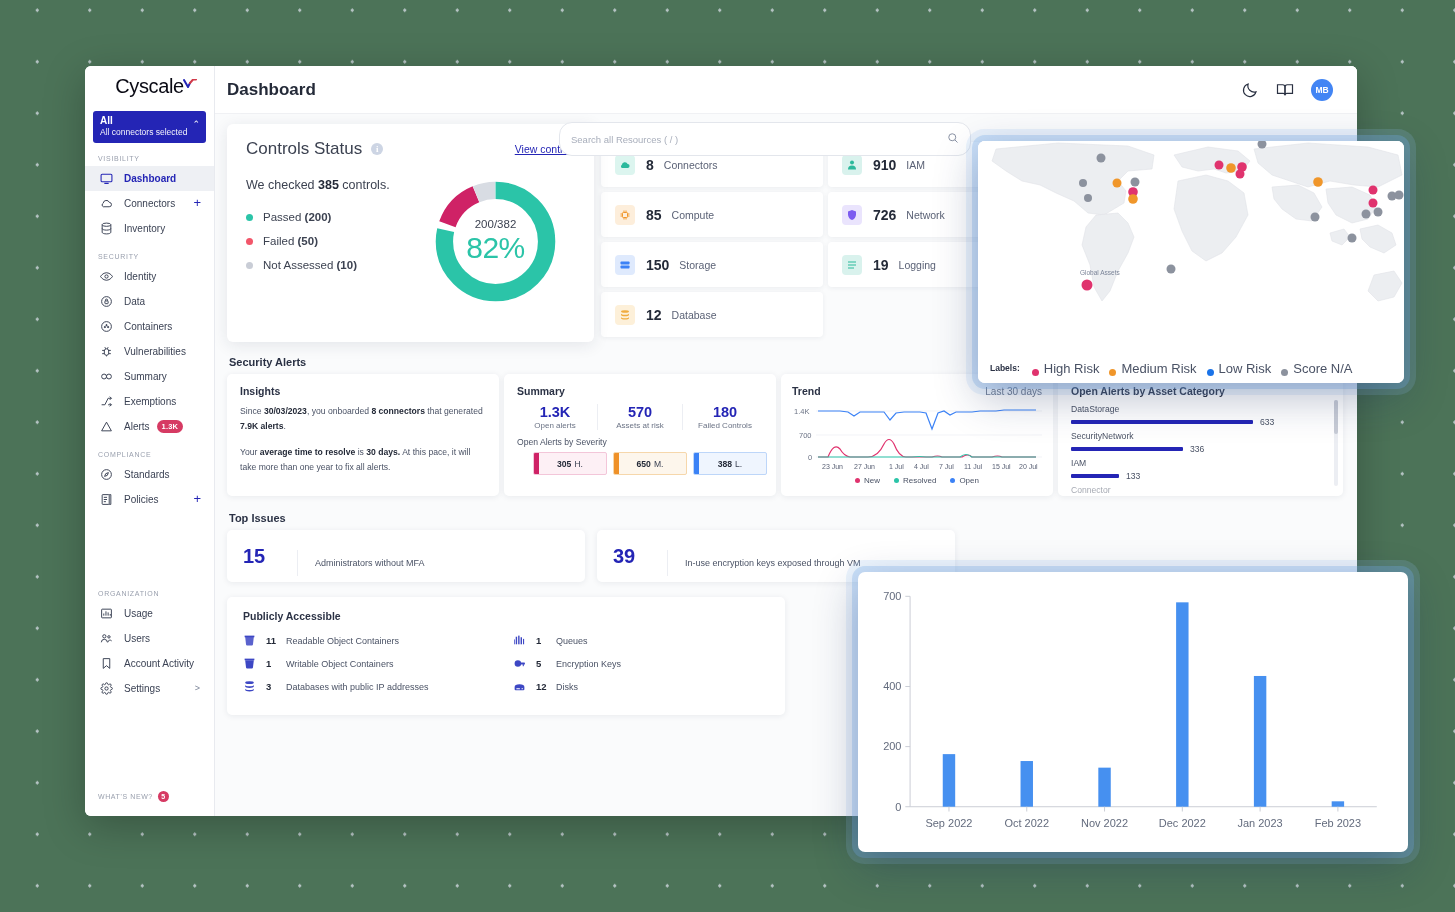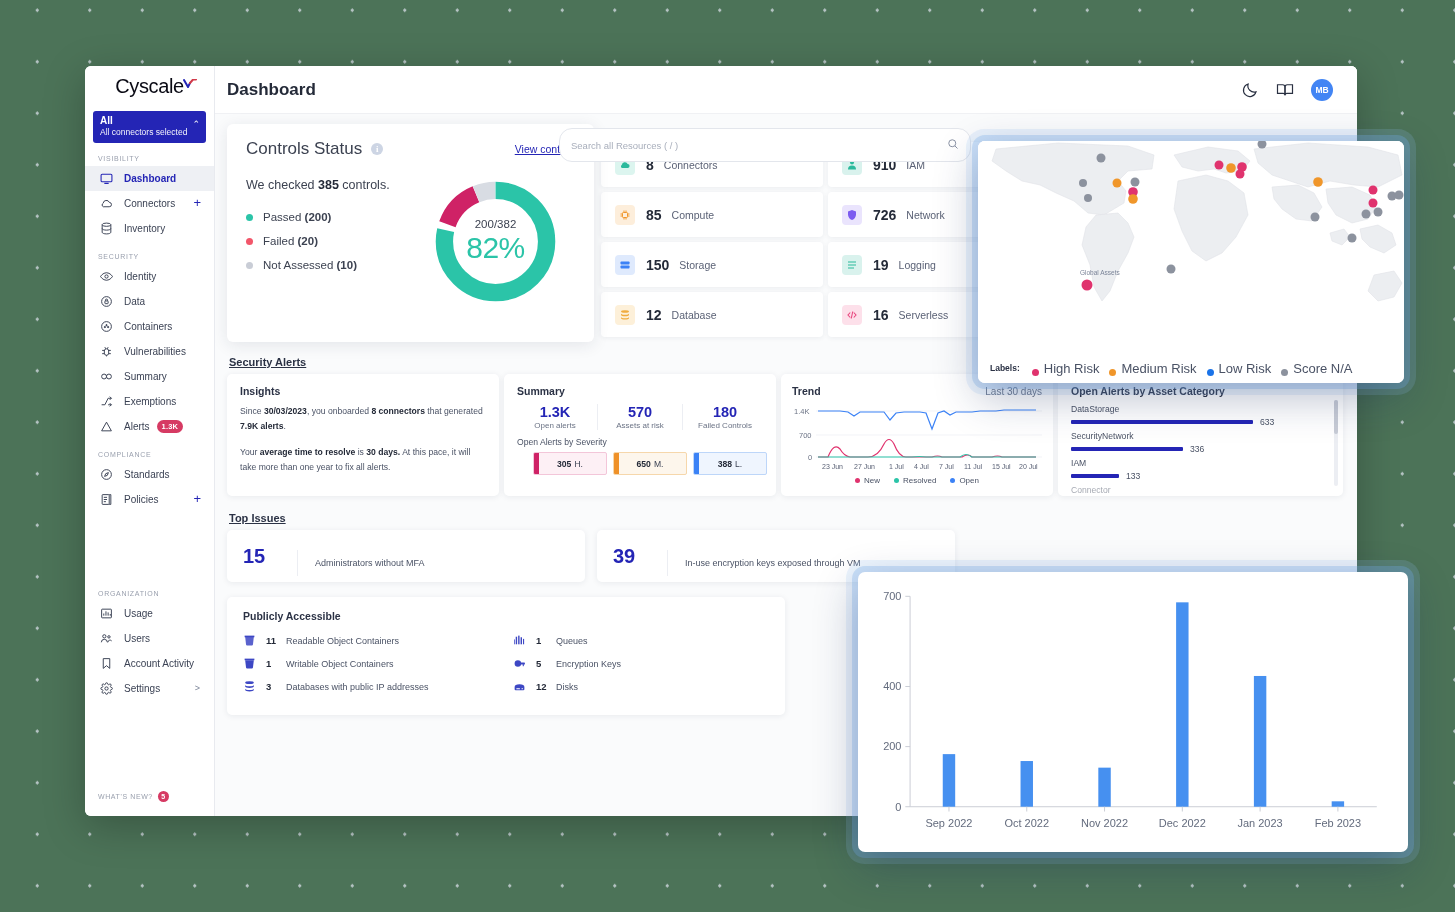--- a/index.html
+++ b/index.html
@@ -122,21 +122,20 @@
 
   
   #search-bar {
     position: absolute; left: 344px; top: 56px;
     width: 412px; height: 25px;
     border: 1px solid #e3e6ec; border-radius: 13px;
     background: #fff;
     display: flex; align-items: center;
     padding: 16px 11px;
     z-index: 6;
-    margin-top: 6px;
   }
   #search-bar input {
     border: none; outline: none; flex: 1;
     font-size: 9.5px; color: #6b7385;
     font-family: "Liberation Sans", sans-serif;
     background: transparent;
   }
   #search-bar input::placeholder { color: #a8aebb; }
 
   
@@ -205,21 +204,20 @@
     margin-right: 11px; flex: 0 0 20px;
   }
   .res-ico svg { width: 12px; height: 12px; }
   .res-num { font-size: 14px; font-weight: 700; color: #242a38; margin-right: 10px; }
   .res-label { font-size: 10.5px; color: #5b6276; }
 
   
   .section-title {
     font-size: 11px; font-weight: 700; color: #2b3245;
     margin: 14px 0 6px 2px;
-    text-decoration: underline;
   }
   .alerts-row { display: flex; gap: 5px; }
   .card {
     background: #fff; border-radius: 5px;
     box-shadow: 0 1px 6px rgba(30,40,70,.08);
     padding: 11px 13px;
   }
   .card-h { font-size: 10.5px; font-weight: 700; color: #2b3245; margin-bottom: 7px; }
 
   #insights-card { width: 272px; height: 122px; }
@@ -560,21 +558,21 @@
               <div class="cc-checked">
                 <span>We checked </span><b>385</b><span> controls.</span>
               </div>
               <div class="legend">
                 <div class="legend-row">
                   <span class="legend-dot" style="background:#2bc4a8"></span>
                   <span>Passed</span>&nbsp;<b>(200)</b>
                 </div>
                 <div class="legend-row">
                   <span class="legend-dot" style="background:#f2566a"></span>
-                  <span>Failed</span>&nbsp;<b>(20)</b>
+                  <span>Failed</span>&nbsp;<b>(50)</b>
                 </div>
                 <div class="legend-row">
                   <span class="legend-dot" style="background:#c9cdd6"></span>
                   <span>Not Assessed</span>&nbsp;<b>(10)</b>
                 </div>
               </div>
             </div>
             <div class="donut-wrap">
               <svg viewBox="0 0 42 42" style="width:135px;height:135px;transform:rotate(-90deg)">
                 <circle cx="21" cy="21" r="15.9" fill="none" stroke="#2bc4a8" stroke-width="5.4" stroke-dasharray="78.4 21.6" stroke-dashoffset="0"></circle>
@@ -650,29 +648,20 @@
           <div class="res-tile">
             <span class="res-ico" style="background:#fdf0d9">
                 <svg viewBox="0 0 24 24" fill="#f0ac3f">
                   <ellipse cx="12" cy="5" rx="8" ry="2.6"></ellipse>
                   <path d="M4 9c0 1.5 3.6 2.6 8 2.6s8-1.1 8-2.6v3c0 1.5-3.6 2.6-8 2.6S4 13.5 4 12z"></path>
                   <path d="M4 16c0 1.5 3.6 2.6 8 2.6s8-1.1 8-2.6v2.4c0 1.5-3.6 2.6-8 2.6S4 19.9 4 18.4z"></path>
                 </svg>
               </span>
             <span class="res-num">12</span>
             <span class="res-label">Database</span>
-          </div>
-          <div class="res-tile">
-            <span class="res-ico" style="background:#fde0ea">
-                <svg viewBox="0 0 24 24" fill="none" stroke="#e8467e" stroke-width="2.2">
-                  <path d="M8.5 7L4 12l4.5 5M15.5 7L20 12l-4.5 5M13.5 5l-3 14"></path>
-                </svg>
-              </span>
-            <span class="res-num">16</span>
-            <span class="res-label">Serverless</span>
           </div>
         </div>
       </div>
 
       <div class="section-title">Security Alerts</div>
       <div class="alerts-row">
 
         <div class="card" id="insights-card">
           <div class="card-h">Insights</div>
           <div class="ins-p">

